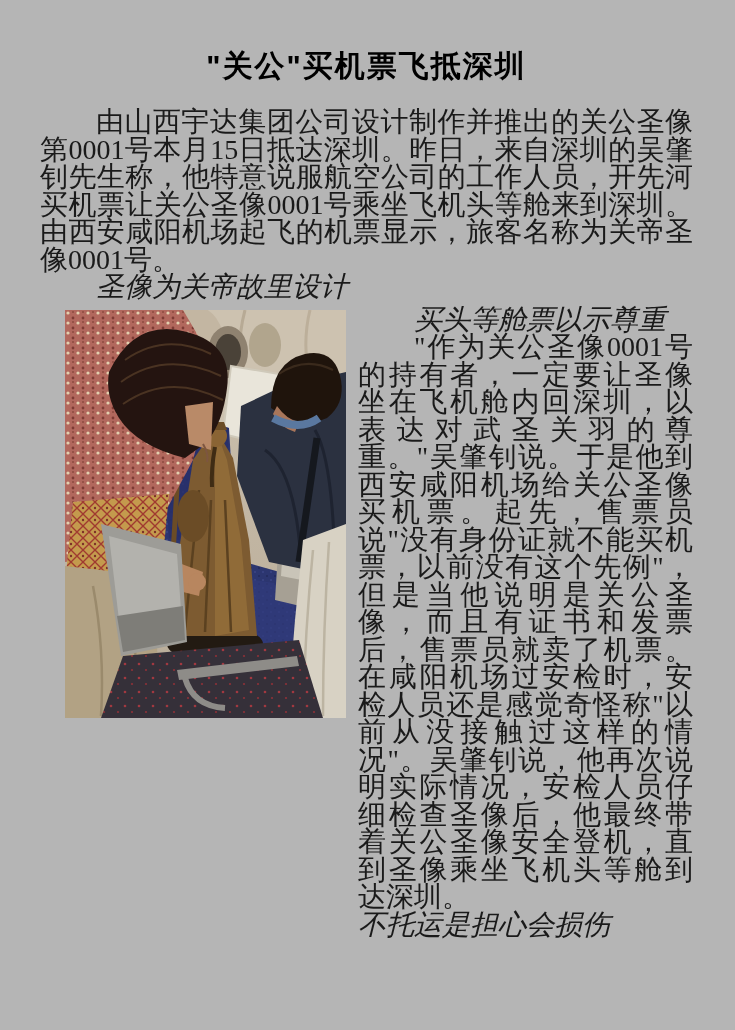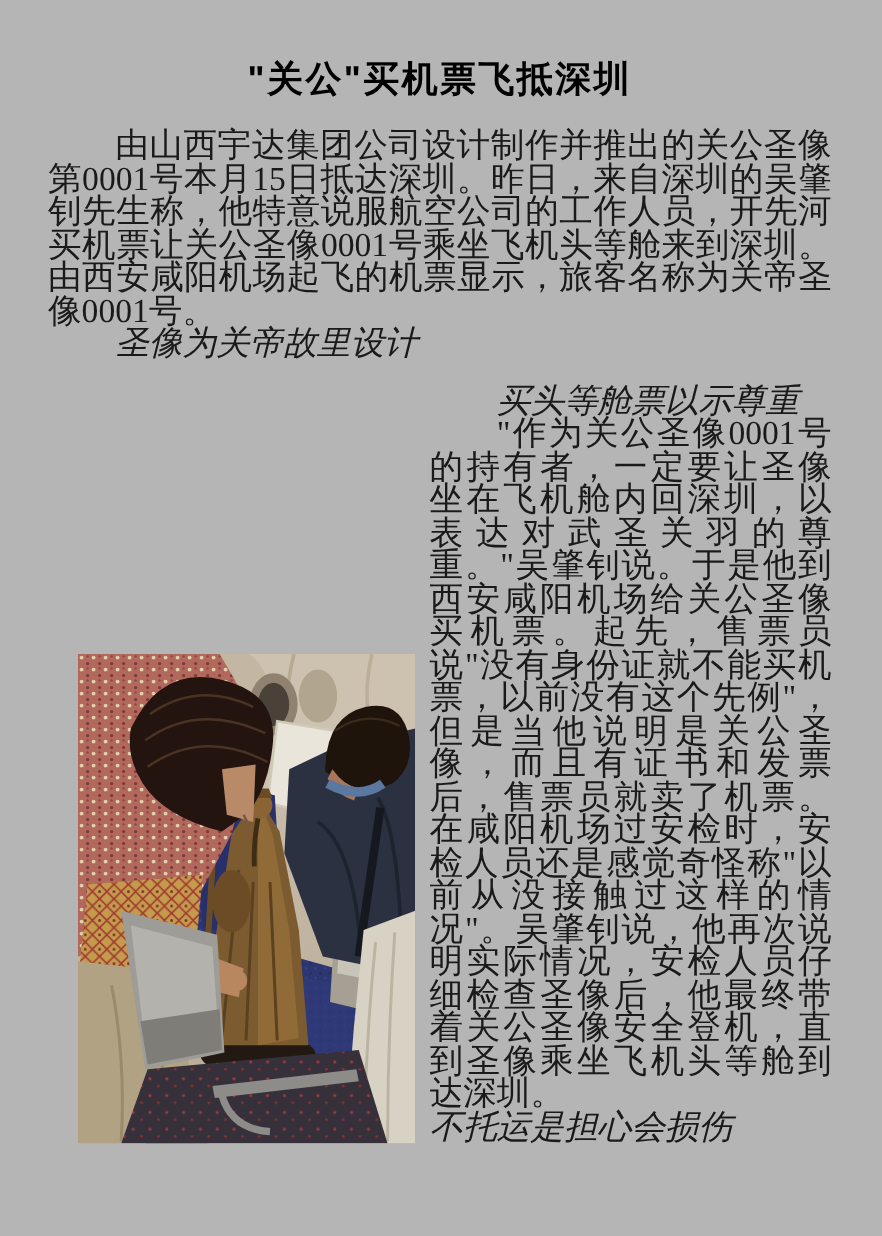--- a/index.html
+++ b/index.html
@@ -31,22 +31,22 @@
     font-size: 28px;
     line-height: 27.5px;
     color: #1a1a1a;
     text-align: justify;
   }
   .body-text { margin-top: 21px; }
   .indent { text-indent: 2em; }
   .sub-heading { font-weight: normal; font-style: italic; }
   .photo-row {
     display: flex;
-    align-items: flex-end;
-    margin-top: 20px;
+    align-items: flex-start;
+    margin-top: 5px;
   }
   .photo-frame {
     flex: none;
     width: 281px;
     height: 408px;
     margin: 4px 12px 0 25px;
     overflow: hidden;
   }
   .photo-frame svg { display: block; }
   .right-col { flex: 1; min-width: 0; }

